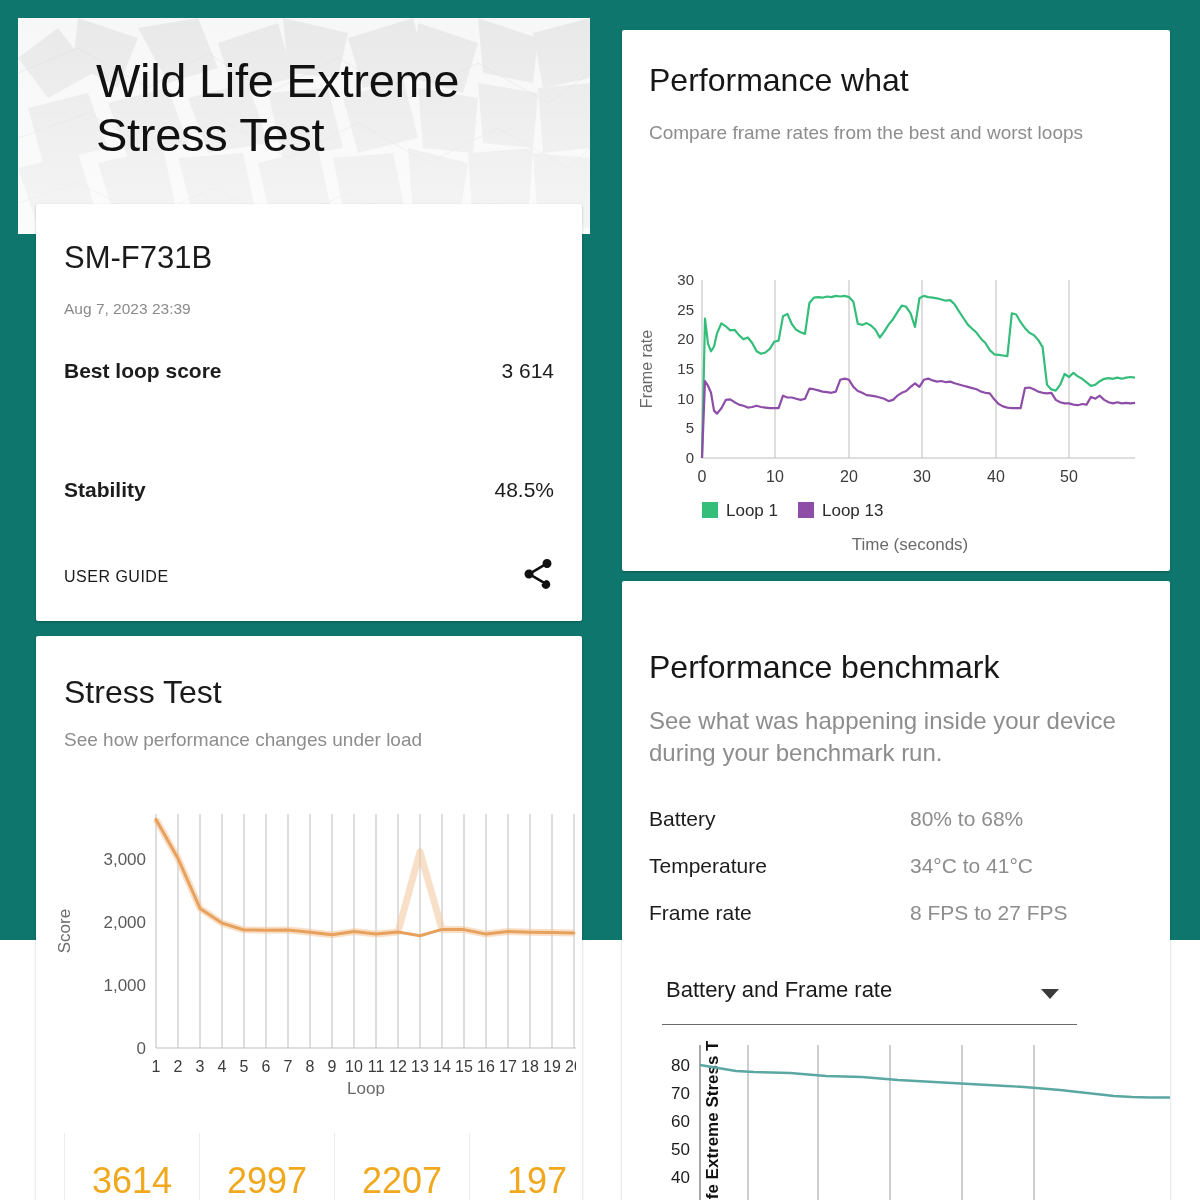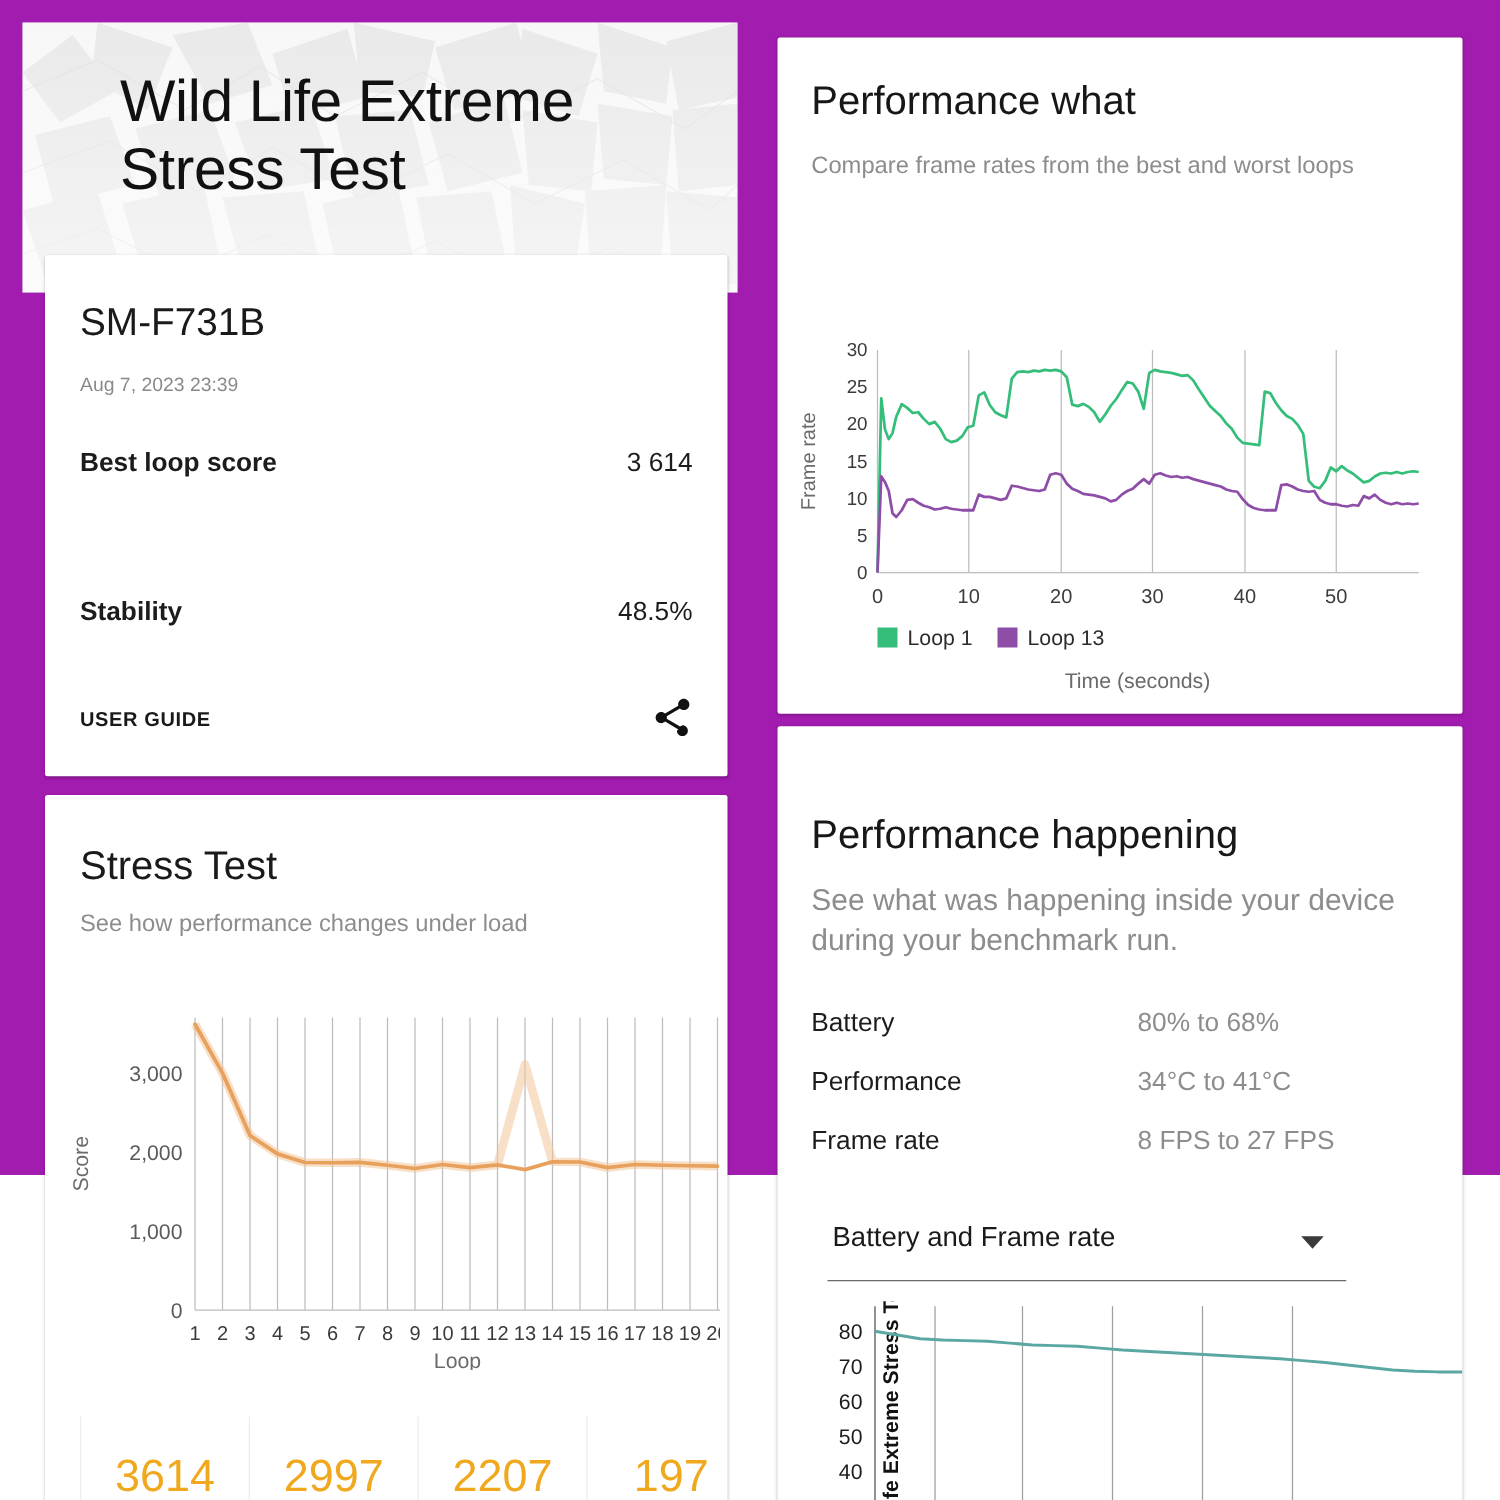--- a/index.html
+++ b/index.html
@@ -2,21 +2,21 @@
 <html><head>
 <meta charset="utf-8">
 <style>
   * { box-sizing: border-box; margin: 0; padding: 0; }
   html, body {
     width: 1200px; height: 1200px;
     background: #ffffff;
     font-family: "Liberation Sans", sans-serif;
     overflow: hidden;
   }
-  #root { position: relative; width: 1200px; height: 940px; background: #a21caf; }
+  #root { position: relative; width: 1200px; height: 940px; background: #0f766e; }
 
   
   #left-col { position: absolute; left: 18px; top: 18px; width: 572px; height: 1182px; }
 
   
   #hero {
     position: absolute; left: 0; top: 0; width: 572px; height: 216px;
     overflow: hidden; background: #f2f2f2;
   }
   #hero .photo { position:absolute; inset:0; }
@@ -36,21 +36,21 @@
   #device-name { position: absolute; left: 28px; top: 36px; font-size: 31px; color: #1a1a1a; }
   #device-date { position: absolute; left: 28px; top: 96px; font-size: 15.5px; color: #8a8a8a; }
   .score-row { position: absolute; left: 28px; right: 28px; font-size: 21px; color: #1c1c1c; }
   .score-row .lbl { float: left; font-weight: bold; }
   .score-row .val { float: right; }
   #row-best { top: 155px; }
   #row-lowest { top: 214px; }
   #row-stab  { top: 274px; }
   #user-guide {
     position: absolute; left: 28px; top: 364px;
-    font-size: 16px; font-weight: bold; color: #1a1a1a; letter-spacing: 0.5px;
+    font-size: 16px; font-weight: normal; color: #1a1a1a; letter-spacing: 0.5px;
   }
   #share-btn { position: absolute; right: 26px; top: 352px; width: 36px; height: 36px; }
 
   
   #stress-card { left: 18px; top: 618px; width: 546px; height: 600px; overflow: hidden; }
   #stress-title { position: absolute; left: 28px; top: 38px; font-size: 32px; color: #1a1a1a; }
   #stress-sub { position: absolute; left: 28px; top: 93px; font-size: 19px; color: #8d8d8d; }
 
   #stress-chart { position: absolute; left: 10px; top: 170px; width: 530px; height: 290px; }
   #stress-tiles {
@@ -294,29 +294,29 @@
           <text x="96" y="286" fill="#2b2b2b" font-size="17">Loop 1</text>
           <rect x="168" y="272" width="16" height="16" fill="#8e4ea8"></rect>
           <text x="192" y="286" fill="#2b2b2b" font-size="17">Loop 13</text>
         </g>
 
         <text x="280" y="320" fill="#6a6a6a" font-size="17" text-anchor="middle">Time (seconds)</text>
       </svg>
     </div>
 
     <div class="card" id="mon-card">
-      <div id="mon-title">Performance happening</div>
+      <div id="mon-title">Performance benchmark</div>
       <div id="mon-sub">See what was happening inside your device during your benchmark run.</div>
 
       <div class="mon-row" id="mon-r1">
         <span class="k">Battery</span>
         <span class="v">80% to 68%</span>
       </div>
       <div class="mon-row" id="mon-r2">
-        <span class="k">Performance</span>
+        <span class="k">Temperature</span>
         <span class="v">34°C to 41°C</span>
       </div>
       <div class="mon-row" id="mon-r3">
         <span class="k">Frame rate</span>
         <span class="v">8 FPS to 27 FPS</span>
       </div>
 
       <div id="mon-select">
         <span class="sel-text">Battery and Frame rate</span>
         <span class="caret"></span>

